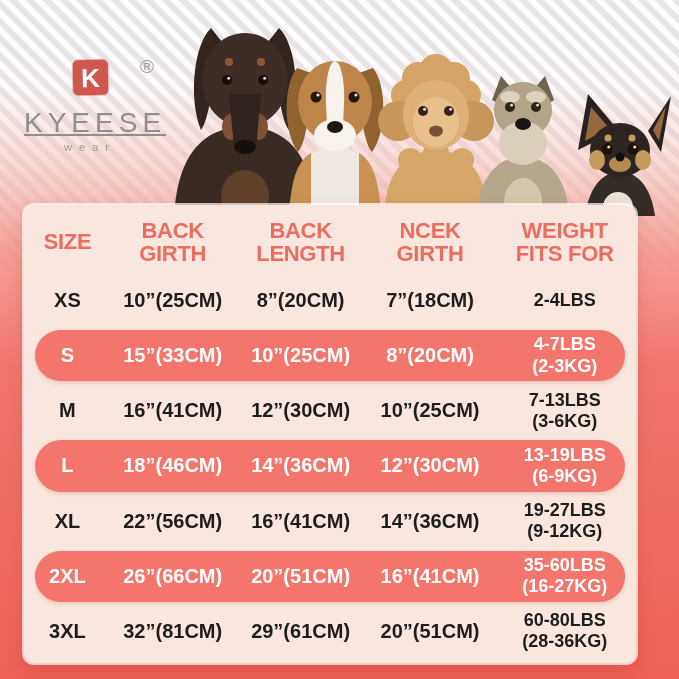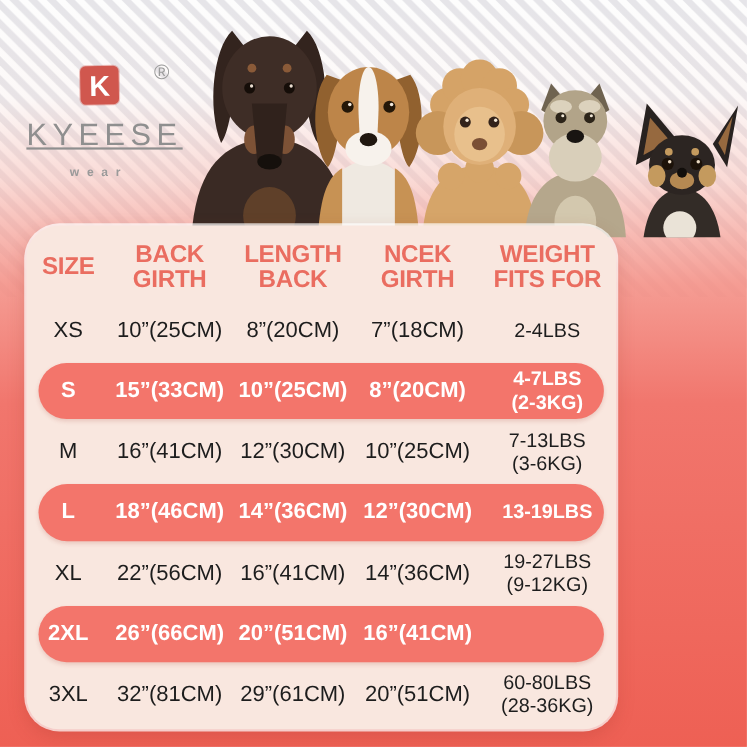--- a/index.html
+++ b/index.html
@@ -20,38 +20,38 @@
 
   
   .logo{position:absolute;left:24px;top:60px;width:132px;z-index:3;text-align:center;}
   .logo-row{position:relative;height:38px;}
   .k-badge{width:35px;height:35px;margin:0 auto;background:#d0574e;border-radius:5px;
     transform:rotate(-1deg);display:flex;align-items:center;justify-content:center;
     box-shadow:0 0 0 1px rgba(208,87,78,.35);}
   .k-badge span{color:#fff;font-size:26px;font-weight:bold;line-height:1;}
   .reg{position:absolute;right:2px;top:-4px;font-size:19px;color:#9b9b9b;font-weight:normal;}
   .brand-name{margin-top:9px;font-size:28px;letter-spacing:5px;color:#8f8f8f;white-space:nowrap;text-decoration:underline;}
-  .brand-sub{margin-top:12px;font-size:11px;letter-spacing:7px;color:#9a9a9a;font-weight:bold;}
+  .brand-sub{margin-top:2px;font-size:11px;letter-spacing:7px;color:#9a9a9a;}
 
   
-  .panel{position:absolute;left:24px;top:205px;width:536px;height:458px;z-index:4;
-    background:#f9e7df;border-radius:30px;
+  .panel{position:absolute;left:24px;top:205px;width:612px;height:458px;z-index:4;
+    background:#f9e7df;border-radius:10px;
     box-shadow:0 0 0 2px rgba(255,255,255,.7),0 6px 16px rgba(160,50,40,.25);
     display:flex;flex-direction:column;padding:6px 0 4px 0;}
   .hrow{height:62px;display:grid;grid-template-columns:14.2% 20.2% 21.6% 20.7% 23.3%;
     align-items:center;}
   .hcell{text-align:center;color:#ea6d60;font-weight:bold;font-size:22px;line-height:1.05;
     letter-spacing:-0.3px;}
   .hcell span{display:block;}
   .rows{flex:1;display:flex;flex-direction:column;}
   .row{flex:1;display:grid;grid-template-columns:14.2% 20.2% 21.6% 20.7% 23.3%;
     align-items:center;position:relative;}
   .row.hl::before{content:"";position:absolute;left:11px;right:11px;top:2px;bottom:2px;
     background:#f3756b;border-radius:27px;box-shadow:0 2px 4px rgba(160,50,40,.18);}
-  .cell{position:relative;z-index:1;text-align:center;font-size:20px;color:#1d1d1d;}
+  .cell{position:relative;z-index:1;text-align:center;font-size:20px;color:#1d1d1d;font-weight:bold;}
   .cell.weight{font-size:18px;line-height:1.18;}
   .cell.weight span{display:block;}
   .row.hl .cell{color:#ffffff;font-weight:bold;}
 </style>
 </head>
 <body>
 
 <div class="stage">
 
   <svg class="houndstooth" width="679" height="270" aria-hidden="true">
@@ -185,22 +185,22 @@
     <div class="hrow">
       <div class="hcell">
         <span>SIZE</span>
           <span></span>
       </div>
       <div class="hcell">
         <span>BACK</span>
           <span>GIRTH</span>
       </div>
       <div class="hcell">
-        <span>LENGTH</span>
-          <span>BACK</span>
+        <span>BACK</span>
+          <span>LENGTH</span>
       </div>
       <div class="hcell">
         <span>NCEK</span>
           <span>GIRTH</span>
       </div>
       <div class="hcell">
         <span>WEIGHT</span>
           <span>FITS FOR</span>
       </div>
     </div>
@@ -239,39 +239,44 @@
         </div>
       </div>
 
       <div class="row hl">
         <div class="cell size">L</div>
         <div class="cell">18”(46CM)</div>
         <div class="cell">14”(36CM)</div>
         <div class="cell">12”(30CM)</div>
         <div class="cell weight">
           <span>13-19LBS</span>
+            <span>(6-9KG)</span>
         </div>
       </div>
 
       <div class="row">
         <div class="cell size">XL</div>
         <div class="cell">22”(56CM)</div>
         <div class="cell">16”(41CM)</div>
         <div class="cell">14”(36CM)</div>
         <div class="cell weight">
           <span>19-27LBS</span>
             <span>(9-12KG)</span>
         </div>
       </div>
 
       <div class="row hl">
         <div class="cell size">2XL</div>
         <div class="cell">26”(66CM)</div>
         <div class="cell">20”(51CM)</div>
         <div class="cell">16”(41CM)</div>
+        <div class="cell weight">
+          <span>35-60LBS</span>
+            <span>(16-27KG)</span>
+        </div>
       </div>
 
       <div class="row">
         <div class="cell size">3XL</div>
         <div class="cell">32”(81CM)</div>
         <div class="cell">29”(61CM)</div>
         <div class="cell">20”(51CM)</div>
         <div class="cell weight">
           <span>60-80LBS</span>
             <span>(28-36KG)</span>

